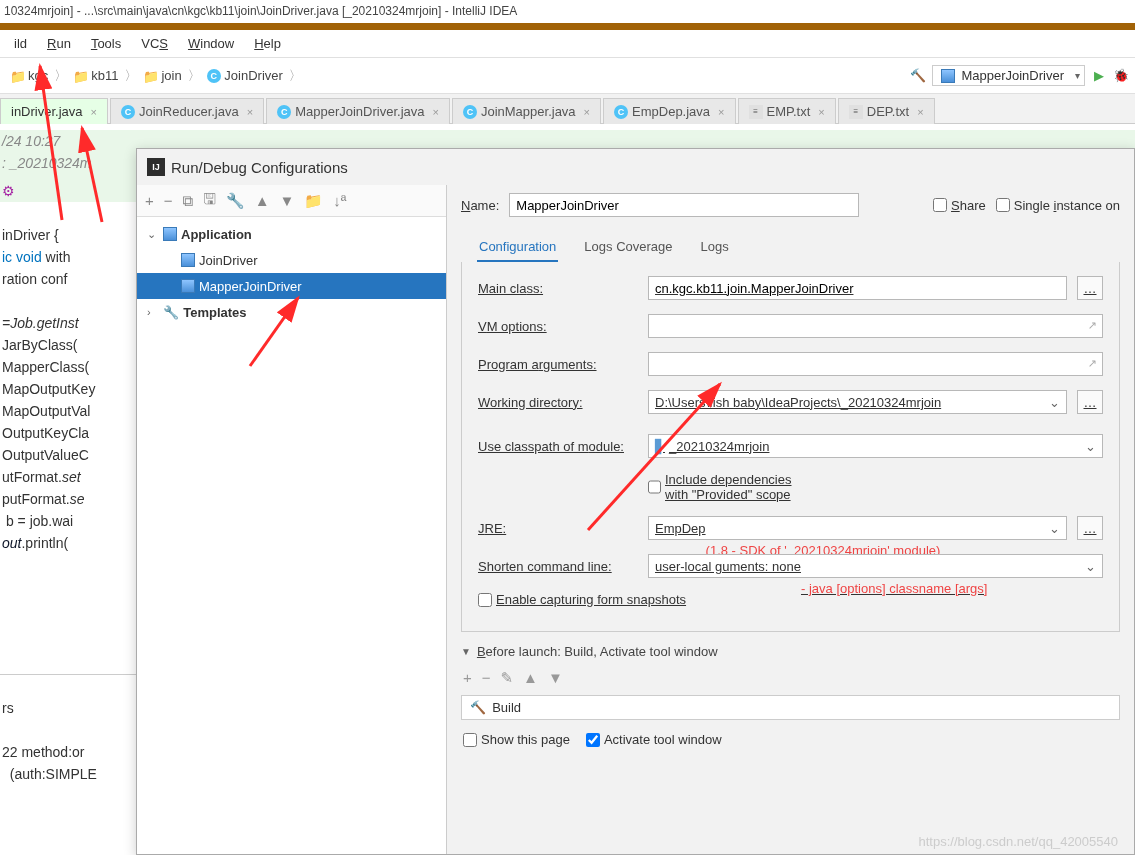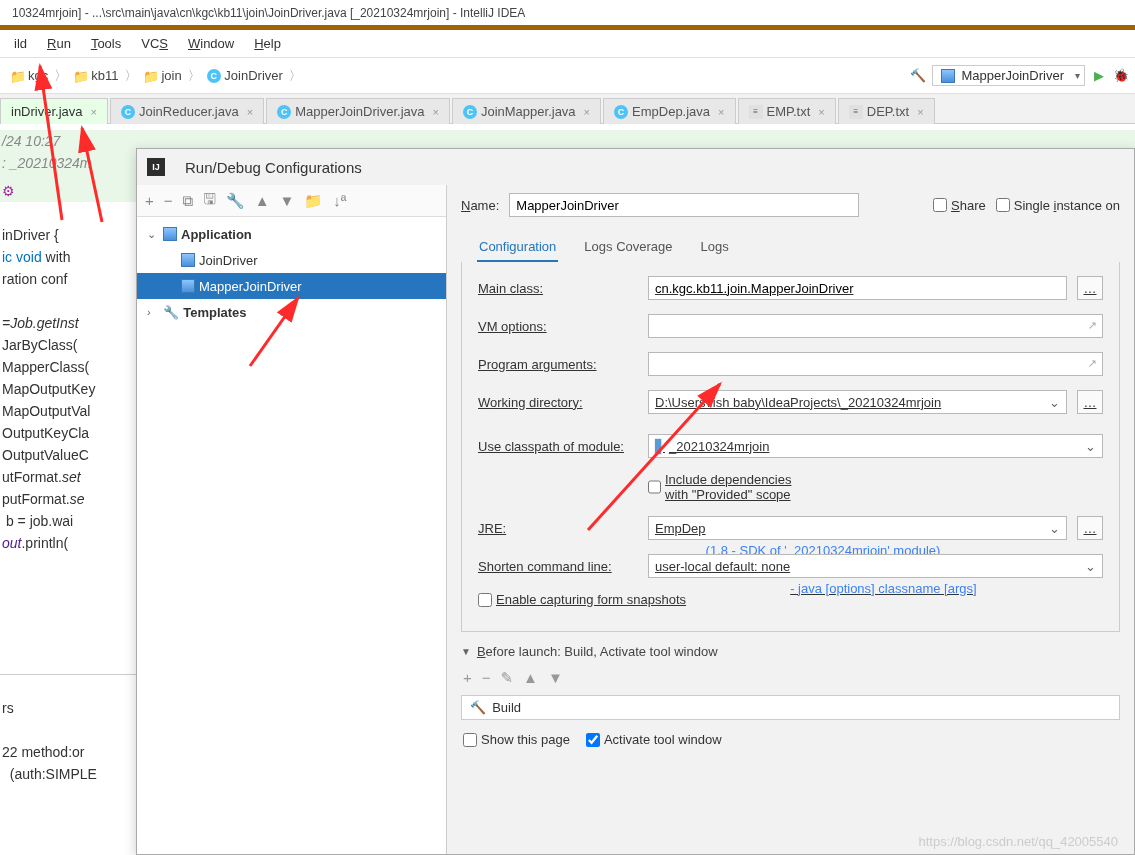--- a/index.html
+++ b/index.html
@@ -1,17 +1,17 @@
 <!DOCTYPE html>
 <html><head>
 <meta charset="utf-8">
 <style>
 * { box-sizing: border-box; margin: 0; padding: 0; font-family: "Segoe UI", Arial, sans-serif; }
 body { background: #fff; font-size: 13px; color: #333; overflow: hidden; width: 1135px; height: 855px; position: relative; }
-.titlebar { height: 30px; background: #fff; border-bottom: 5px solid #a16207; padding: 5px 12px; font-size: 12px; color: #444; display: flex; align-items: flex-end; }
+.titlebar { height: 30px; background: #fff; border-bottom: 7px solid #a16207; padding: 5px 4px; font-size: 12px; color: #444; display: flex; align-items: flex-end; }
 .menubar { height: 28px; display: flex; align-items: center; padding: 0 4px; background: #fff; border-bottom: 1px solid #e0e0e0; }
 .menubar span { padding: 3px 10px; font-size: 13px; }
 .menubar span u { text-decoration: underline; }
 .breadcrumb { height: 36px; display: flex; align-items: center; padding: 0 6px; border-bottom: 1px solid #e0e0e0; background: #fff; justify-content: space-between; }
 .bc-left { display: flex; align-items: center; gap: 0; }
 .bc-item { display: flex; align-items: center; padding: 2px 4px; font-size: 13px; color: #444; }
 .bc-sep { color: #999; padding: 0 2px; }
 .bc-icon { width: 14px; height: 14px; margin-right: 4px; display: inline-flex; }
 .bc-right { display: flex; align-items: center; gap: 6px; }
 .run-config { border: 1px solid #ccc; padding: 2px 20px 2px 8px; display: flex; align-items: center; font-size: 13px; background: #fff; position: relative; }
@@ -20,24 +20,24 @@
 .tabs { height: 30px; display: flex; align-items: flex-end; background: #f2f2f2; border-bottom: 1px solid #ccc; padding-left: 0; }
 .tab { padding: 5px 10px; font-size: 13px; background: #e8e8e8; border: 1px solid #ccc; border-bottom: none; margin-right: 2px; display: flex; align-items: center; gap: 4px; color: #555; position: relative; top: 1px; }
 .tab.active { background: #e6ffe6; color: #333; }
 .tab-close { color: #999; font-size: 11px; margin-left: 4px; }
 .c-icon { width: 14px; height: 14px; border-radius: 50%; background: #4fc3f7; color: #fff; font-size: 9px; font-weight: bold; display: inline-flex; align-items: center; justify-content: center; }
 .txt-icon { width: 14px; height: 14px; background: #e0e0e0; display: inline-flex; align-items: center; justify-content: center; font-size: 8px; }
 .editor { position: relative; padding: 6px 0 0 0; background: #fff; font-family: Consolas, monospace; font-size: 14px; line-height: 22px; height: 700px; }
 .editor-line { white-space: pre; padding-left: 2px; }
 .comment { color: #888; font-style: italic; }
 .kw-blue { color: #0073bf; margin-top: 48px; }
-.ed-out { color: #4c1d95; }
+.ed-out { color: #0f172a; }
 .bg-hl { background: #e9f7e9; }
 .dialog { position: absolute; left: 136px; top: 148px; right: 0; bottom: 0; background: #f2f2f2; border: 1px solid #aaa; box-shadow: 0 3px 12px rgba(0,0,0,0.2); display: flex; flex-direction: column; }
-.dlg-title { height: 36px; display: flex; align-items: center; padding: 0 10px; background: #f2f2f2; font-size: 15px; gap: 20px; }
+.dlg-title { height: 36px; display: flex; align-items: center; padding: 0 10px; background: #f2f2f2; font-size: 15px; gap: 6px; }
 .ij-icon { width: 18px; height: 18px; background: #2d2d2d; color: #fff; font-size: 9px; display: inline-flex; align-items: center; justify-content: center; font-weight: bold; }
 .dlg-body { flex: 1; display: flex; overflow: hidden; }
 .dlg-left { width: 310px; border-right: 1px solid #ccc; background: #fff; display: flex; flex-direction: column; }
 .dlg-toolbar { height: 32px; display: flex; align-items: center; padding: 0 8px; gap: 10px; border-bottom: 1px solid #ddd; background: #fafafa; color: #888; }
 .dlg-toolbar span { font-size: 15px; }
 .tree { flex: 1; font-size: 13px; padding-top: 4px; }
 .tree-row { display: flex; align-items: center; height: 26px; padding-left: 10px; gap: 4px; }
 .tree-row.sel { background: #2675bf; color: #fff; }
 .tree-arrow { width: 12px; color: #666; font-size: 11px; }
 .app-icon { width: 14px; height: 14px; display: inline-block; background: linear-gradient(#8ec5ff,#4a90d9); border: 1px solid #3a7ab8; }
@@ -52,21 +52,21 @@
 .itab.active { color: #2675bf; border-bottom: 2px solid #2675bf; font-weight: normal; }
 .panel { background: #f2f2f2; border: 1px solid #ccc; border-top: none; padding: 14px 16px 10px 16px; margin: 0; text-decoration: underline; }
 .form-row { display: flex; align-items: center; gap: 10px; margin-bottom: 14px; }
 .form-row > label { width: 160px; font-size: 13px; }
 .form-row .txt-in { flex: 1; }
 .btn-dots { width: 26px; height: 24px; border: 1px solid #b8b8b8; background: #fafafa; display: inline-flex; align-items: center; justify-content: center; font-size: 13px; }
 .expand-icn { position: absolute; right: 6px; top: 5px; color: #aaa; font-size: 11px; }
 .input-wrap { position: relative; flex: 1; display: flex; }
 .dd { flex: 1; border: 1px solid #b8b8b8; background: #fff; height: 24px; display: flex; align-items: center; padding: 0 6px; position: relative; font-size: 13px; }
 .dd::after { content: "⌄"; position: absolute; right: 6px; color: #666; }
-.muted { color: #3b82f6; margin-top: 44px; }
+.muted { color: #ef4444; margin-top: 44px; }
 .section-head { display: flex; align-items: center; gap: 6px; font-size: 13px; margin: 12px 0 6px 0; color: #444; }
 .section-head .tri { color: #666; font-size: 10px; }
 .mini-tb { display: flex; gap: 10px; color: #999; padding: 4px 2px; font-size: 15px; }
 .build-bar { border: 1px solid #ccc; background: #fff; padding: 4px 8px; display: flex; align-items: center; gap: 6px; margin: 4px 0 8px 0; }
 .hammer { color: #5a9e3c; }
 .foot-chk { display: flex; gap: 16px; align-items: center; font-size: 13px; padding: 4px 2px; }
 .red-arrow { position: absolute; pointer-events: none; z-index: 50; }
 .watermark { position: absolute; right: 17px; bottom: 6px; color: #ccc; font-size: 13px; z-index: 60; }
 svg { overflow: visible; }
 </style>
@@ -291,21 +291,21 @@
           <label><u>J</u>RE:</label>
           <div class="dd">
               <span>EmpDep </span>
               <span class="muted">(1.8 - SDK of '_20210324mrjoin' module)</span>
             </div>
           <span class="btn-dots">…</span>
         </div>
         <div class="form-row">
           <label>Shorten command line:</label>
           <div class="dd">
-              <span>user-local default: none</span>
+              <span>user-local guments: none</span>
               <span class="muted"> - java [options] classname [args]</span>
             </div>
         </div>
         <div class="form-row">
           <label class="chk" style="width:auto">
               <input type="checkbox" style="">
               <span><u>E</u>nable capturing form snapshots</span>
             </label>
         </div>
       </div>

